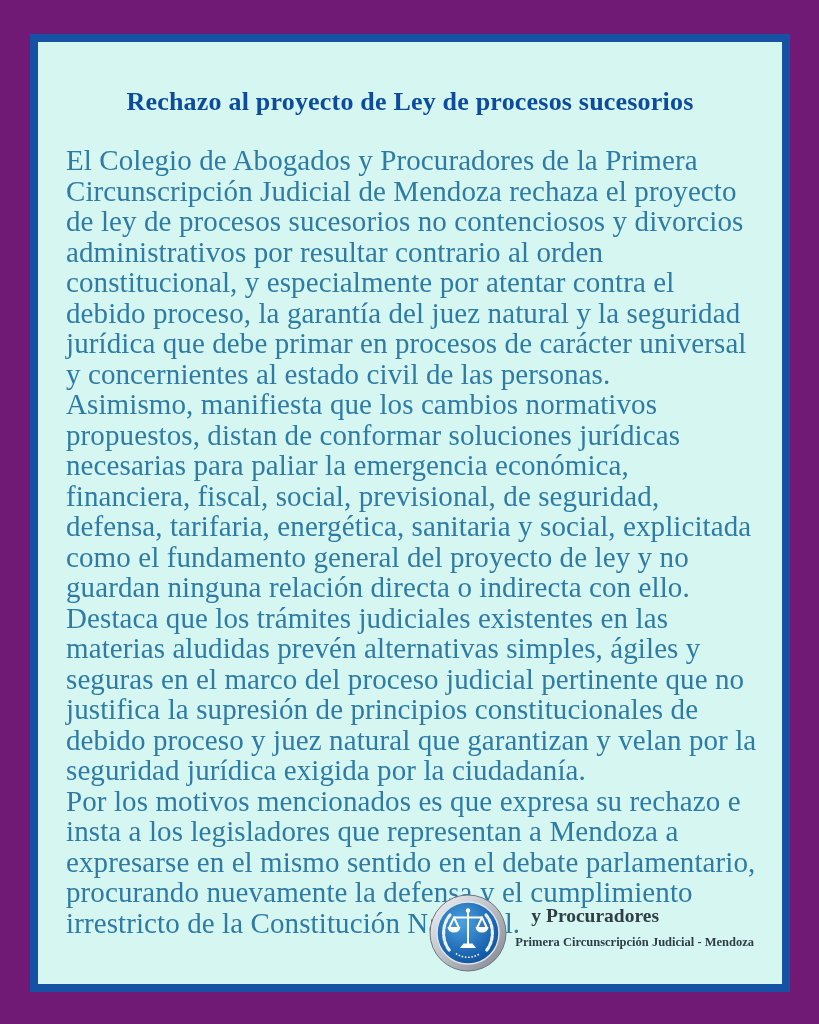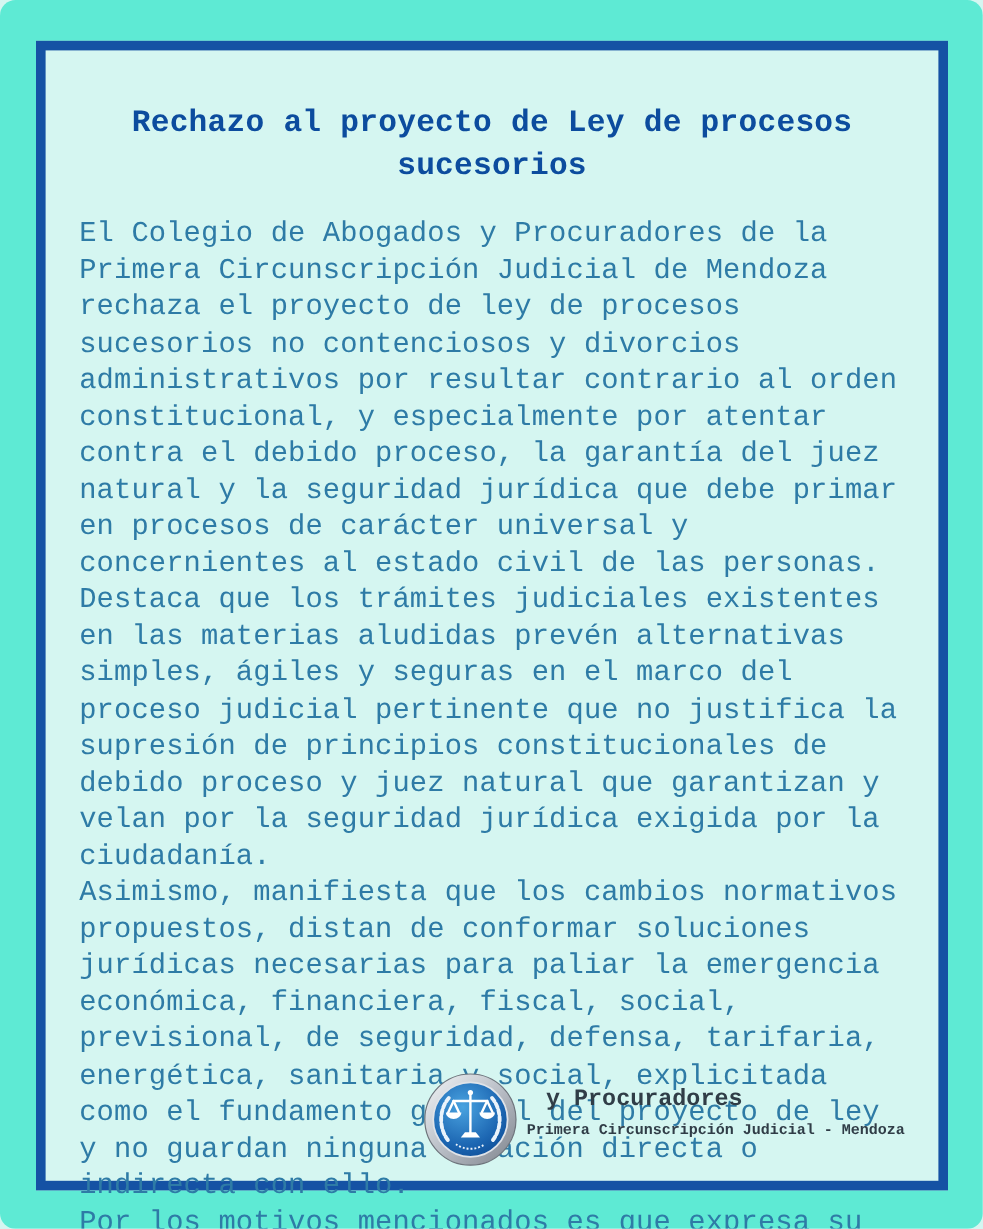--- a/index.html
+++ b/index.html
@@ -1,22 +1,21 @@
 <!DOCTYPE html>
 <html><head>
 <meta charset="utf-8">
 <style>
   html,body{margin:0;padding:0;background:#d5f6f1;}
   .canvas{
     position:relative;
     width:819px;height:1024px;
-    background:#5eead4;
-    font-family:Liberation Mono, monospace;
+    background:#701a75;
+    font-family:Liberation Serif, serif;
     overflow:hidden;
-    border-radius:13px;
   }
   .frame{
     position:absolute;
     left:30px;top:34px;
     width:744px;height:942px;
     border:8px solid #1552a4;
     background:#d5f6f1;
     box-sizing:content-box;
   }
   .title{
@@ -25,21 +24,21 @@
     color:#0c4c9e;
     font-size:26px;
     line-height:36px;
     font-weight:bold;
     letter-spacing:0.2px;
   }
   .title span{display:block;}
   .body-text{
     margin:25px 22px 0 28px;
     color:#2e7ba6;
-    font-size:24px;
+    font-size:29px;
     line-height:30.5px;
     letter-spacing:0.1px;
   }
   .body-text p{margin:0;}
   .logo{
     position:absolute;
     right:28px;bottom:12px;
     display:flex;
     align-items:flex-start;
   }
@@ -69,22 +68,22 @@
 
 <div class="canvas">
   <div class="frame">
 
     <h1 class="title">
       <span>Rechazo al proyecto de Ley de procesos sucesorios</span>
     </h1>
 
     <div class="body-text">
       <p>El Colegio de Abogados y Procuradores de la Primera Circunscripción Judicial de Mendoza rechaza el proyecto de ley de procesos sucesorios no contenciosos y divorcios administrativos por resultar contrario al orden constitucional, y especialmente por atentar contra el debido proceso, la garantía del juez natural y la seguridad jurídica que debe primar en procesos de carácter universal y concernientes al estado civil de las personas.</p>
+      <p>Asimismo, manifiesta que los cambios normativos propuestos, distan de conformar soluciones jurídicas necesarias para paliar la emergencia económica, financiera, fiscal, social, previsional, de seguridad, defensa, tarifaria, energética, sanitaria y social, explicitada como el fundamento general del proyecto de ley y no guardan ninguna relación directa o indirecta con ello.</p>
       <p>Destaca que los trámites judiciales existentes en las materias aludidas prevén alternativas simples, ágiles y seguras en el marco del proceso judicial pertinente que no justifica la supresión de principios constitucionales de debido proceso y juez natural que garantizan y velan por la seguridad jurídica exigida por la ciudadanía.</p>
-      <p>Asimismo, manifiesta que los cambios normativos propuestos, distan de conformar soluciones jurídicas necesarias para paliar la emergencia económica, financiera, fiscal, social, previsional, de seguridad, defensa, tarifaria, energética, sanitaria y social, explicitada como el fundamento general del proyecto de ley y no guardan ninguna relación directa o indirecta con ello.</p>
       <p>Por los motivos mencionados es que expresa su rechazo e insta a los legisladores que representan a Mendoza a expresarse en el mismo sentido en el debate parlamentario, procurando nuevamente la defensa y el cumplimiento irrestricto de la Constitución Nacional.</p>
     </div>
 
     <div class="logo">
       <div class="badge">
         <svg width="78" height="78" viewBox="0 0 78 78" aria-hidden="true">
           <defs>
             <linearGradient id="rim" x1="0" y1="0" x2="1" y2="1">
               <stop offset="0" stop-color="#f4f6f8"></stop>
               <stop offset="0.5" stop-color="#b9bec6"></stop>

